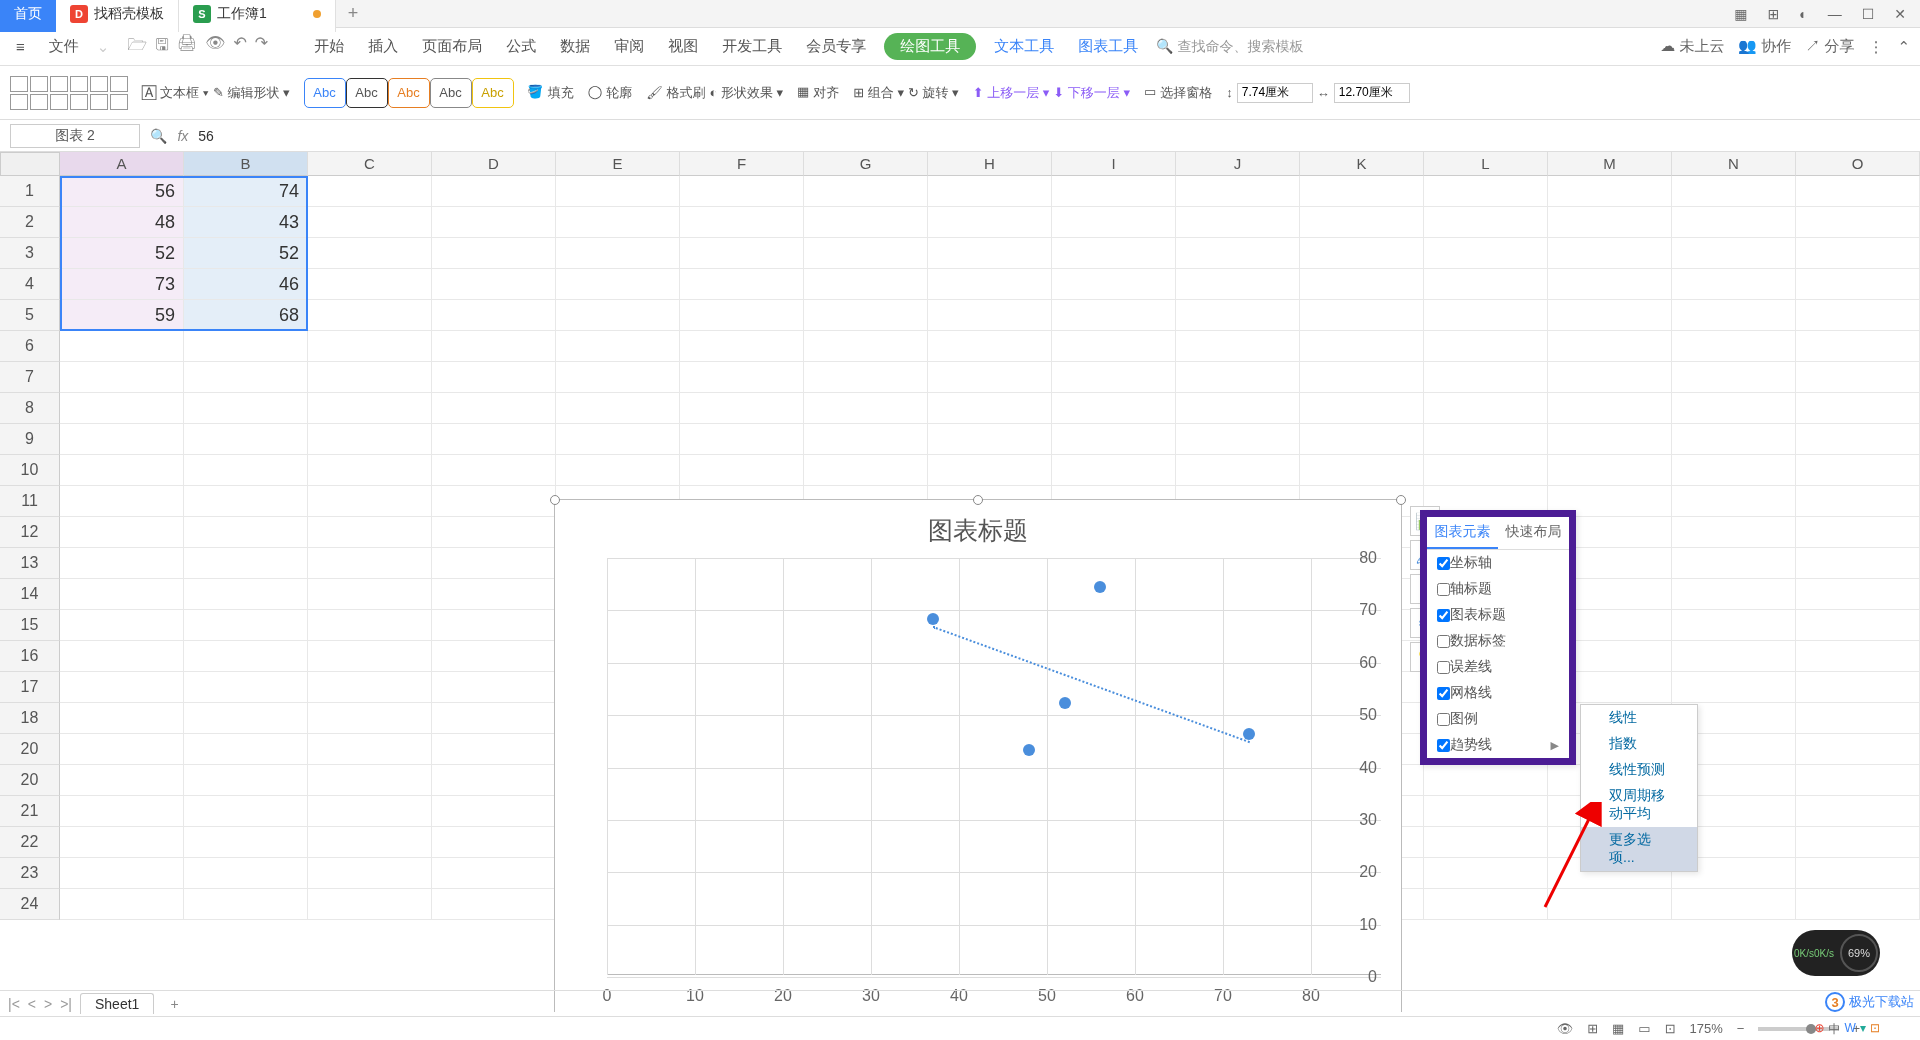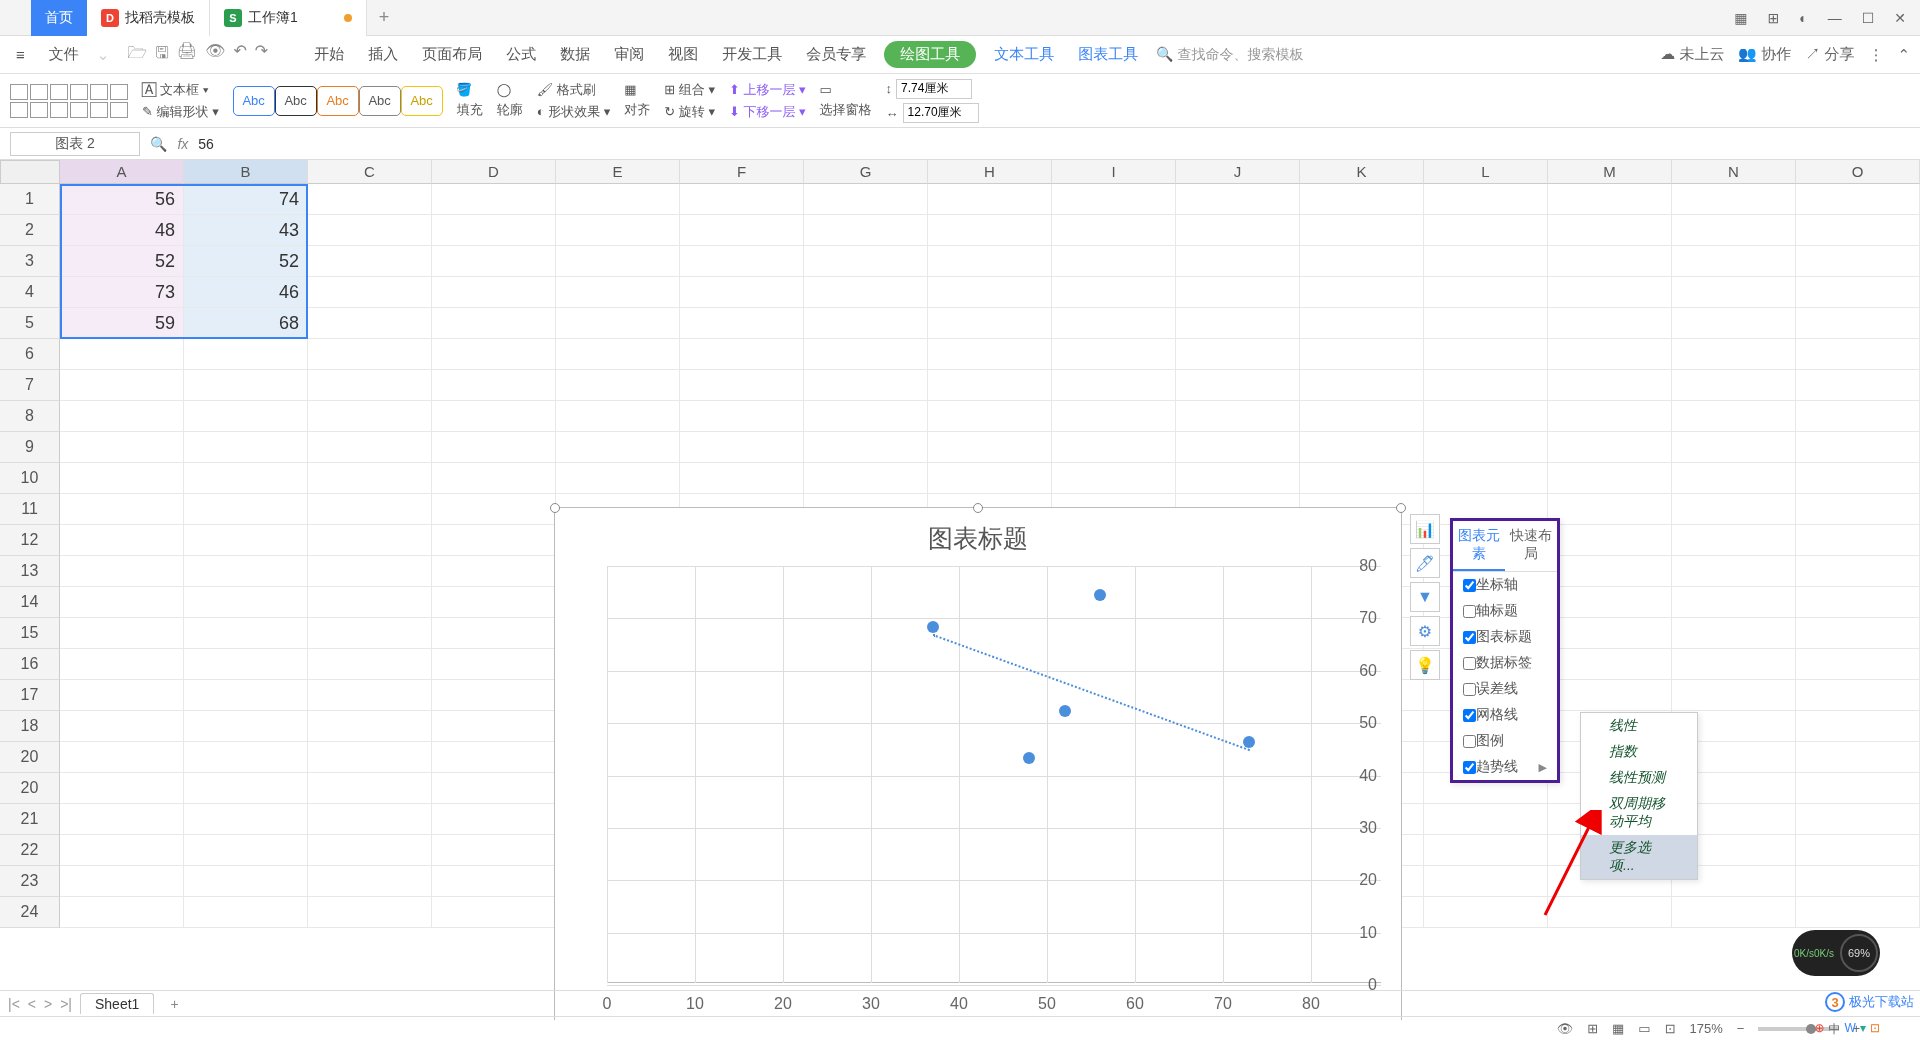--- a/index.html
+++ b/index.html
@@ -1,19 +1,19 @@
 <!DOCTYPE html>
 <html><head>
 <meta charset="utf-8">
 <style>
 * { margin:0; padding:0; box-sizing:border-box; font-family:"Microsoft YaHei",Arial,sans-serif; }
 body { width:1920px; height:1040px; background:#fff; overflow:hidden; font-size:14px; color:#333; position:relative; }
 
 
-.titlebar { height:36px; background:#f4f4f4; display:flex; align-items:center; border-bottom:1px solid #ddd;padding-left:31px; }
+.titlebar { height:28px; background:#f4f4f4; display:flex; align-items:center; border-bottom:1px solid #ddd; }
 .tab { height:36px; display:flex; align-items:center; padding:0 14px; font-size:14px; gap:6px; }
 .tab.home { background:#3a84f8; color:#fff; }
 .tab.tpl { background:#fff; border-right:1px solid #e0e0e0; }
 .tab.doc { background:#fff; border-right:1px solid #e0e0e0; }
 .tab.add { color:#888; font-size:18px; padding:0 12px; }
 .tab .ico { width:18px; height:18px; display:inline-flex; align-items:center; justify-content:center; }
 .ico-ds { background:#e43; color:#fff; border-radius:3px; font-size:11px; font-weight:bold; }
 .ico-xls { background:#2a9d4f; color:#fff; border-radius:3px; font-size:11px; font-weight:bold; }
 .tab .dirty { width:8px; height:8px; background:#f0a030; border-radius:50%; margin-left:40px; }
 .winctrl { margin-left:auto; display:flex; align-items:center; padding-right:8px; gap:8px; color:#666; }
@@ -25,21 +25,21 @@
 .menubar .mbtn.active-draw { background:#56b356; color:#fff; border-radius:14px; padding:4px 16px; }
 .menubar .mbtn.blue { color:#3a84f8; }
 .menubar .qa { display:flex; gap:8px; color:#888; font-size:16px; margin-left:6px; }
 .menubar .search { color:#999; font-size:14px; }
 .menubar .right { margin-left:auto; display:flex; gap:14px; align-items:center; color:#666; }
 
 
 .ribbon { height:54px; border-bottom:1px solid #ddd; display:flex; align-items:center; padding:4px 10px; gap:14px; font-size:13px; color:#555; }
 .shapegrid { display:grid; grid-template-columns:repeat(6,18px); grid-auto-rows:16px; gap:2px; }
 .shapegrid span { border:1px solid #999; }
-.ribgroup { display:flex; flex-direction:column; gap:4px; font-size:13px; }
+.ribgroup { display:flex; gap:4px; font-size:13px; }
 .abcrow { display:flex; }
 .abcbox { width:42px; height:30px; border:1.5px solid; border-radius:5px; display:flex; align-items:center; justify-content:center; font-size:13px; }
 .abc1 { border-color:#3a84f8; color:#3a84f8; }
 .abc2 { border-color:#333; }
 .abc3 { border-color:#e67e22; color:#e67e22; }
 .abc4 { border-color:#888; }
 .abc5 { border-color:#f1c40f; color:#c9a000; }
 .dim { display:flex; align-items:center; gap:4px; }
 .dim input { width:76px; height:20px; border:1px solid #ccc; padding:0 4px; font-size:12px; }
 
@@ -78,30 +78,30 @@
 .gridv { top:0; bottom:0; width:1px; }
 .plot-border { position:absolute; inset:0; border-left:1px solid #bbb; border-bottom:1px solid #bbb; }
 .pt { position:absolute; width:12px; height:12px; background:#4a8edc; border-radius:50%; transform:translate(-50%,50%); }
 .trend { position:absolute; border-top:2px dotted #4a8edc; transform-origin:left center; }
 
 
 .sidebtns { position:absolute; left:1410px; top:354px; display:flex; flex-direction:column; gap:4px; }
 .sidebtn { width:30px; height:30px; border:1px solid #ccc; background:#fff; display:flex; align-items:center; justify-content:center; color:#4a8edc; font-size:16px; }
 
 
-.elpanel { position:absolute; left:1450px; top:358px; width:110px; border:3px solid #4c1d95; background:#fff; box-shadow:2px 2px 6px rgba(0,0,0,.1); font-size:14px; }
+.elpanel { position:absolute; left:1420px; top:358px; width:156px; border:7px solid #4c1d95; background:#fff; box-shadow:2px 2px 6px rgba(0,0,0,.1); font-size:14px; }
 .elpanel .tabs { display:flex; border-bottom:1px solid #ddd; }
 .elpanel .ptab { flex:1; padding:6px 4px; text-align:center; color:#666; }
 .elpanel .ptab.cur { color:#3a84f8; border-bottom:2px solid #3a84f8; }
 .elpanel label { display:flex; align-items:center; padding:4px 10px; color:#555; }
 .elpanel label .chev { margin-left:auto; color:#888; font-size:11px; }
 
 
 .submenu { position:absolute; left:1580px; top:552px; width:118px; border:1px solid #ccc; background:#fff; box-shadow:2px 2px 6px rgba(0,0,0,.1); font-size:14px; }
-.submenu .mi { padding:4px 28px; color:#14532d;font-style:italic; }
+.submenu .mi { padding:4px 28px; color:#0369a1; }
 .submenu .mi.hl { background:#d0d8e6; }
 
 
 .arrow-svg { position:absolute; pointer-events:none; }
 
 
 .sheettabs { position:absolute; bottom:24px; left:0; right:0; height:26px; border-top:1px solid #ddd; display:flex; align-items:center; padding:0 8px; gap:8px; font-size:14px; }
 .sheettabs .nav { color:#999; }
 .sheettab { padding:2px 14px; border:1px solid #ccc; border-bottom:none; background:#fff; color:#333; border-radius:3px 3px 0 0; }
 .sheettabs .plus { color:#888; padding:0 8px; }

